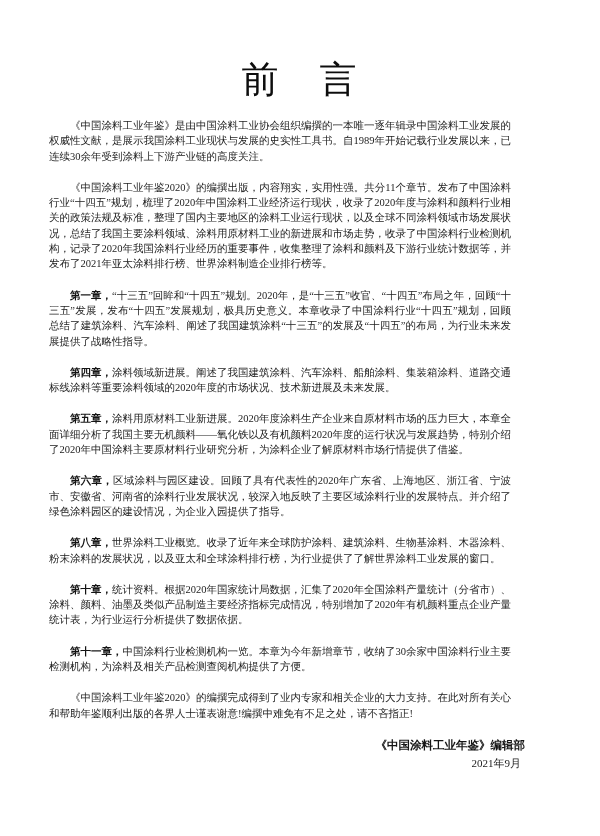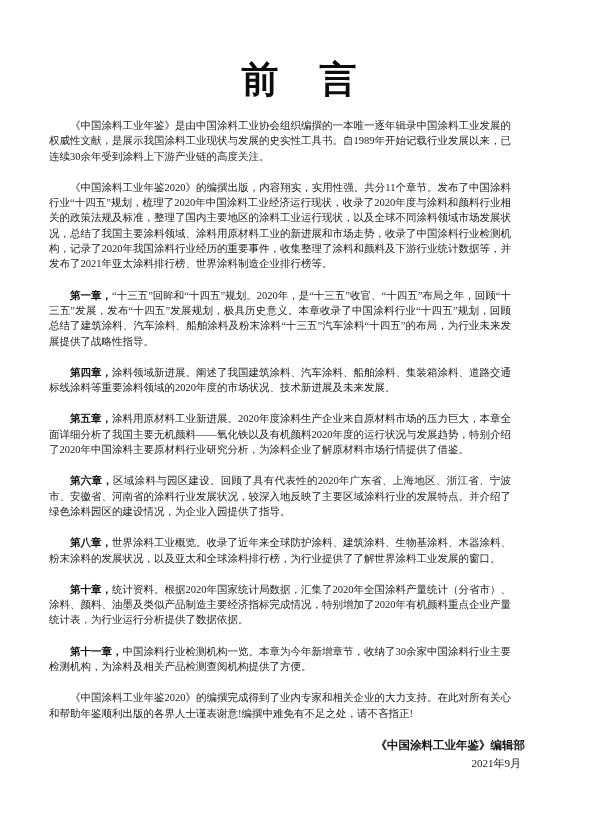--- a/index.html
+++ b/index.html
@@ -9,21 +9,21 @@
     height: 836px;
     background: #ffffff;
     overflow: hidden;
     font-family: "Liberation Serif", "DejaVu Serif", serif;
     color: #1e1e1e;
   }
   .title {
     margin: 58px 0 0 0;
     text-align: center;
     font-family: "Liberation Sans", "DejaVu Sans", sans-serif;
-    font-weight: bold;
+    font-weight: normal;
     font-size: 37px;
     line-height: 44px;
     letter-spacing: 2px;
     color: #0d0d0d;
   }
   .body {
     margin: 16px 0 0 33px;
     width: 494px;
     font-size: 10.5px;
     line-height: 15.3px;
@@ -59,21 +59,21 @@
   }
 </style>
 </head>
 <body>
 
 <div class="page">
   <h1 class="title">前　言</h1>
   <div class="body">
       <p><span>《中国涂料工业年鉴》是由中国涂料工业协会组织编撰的一本唯一逐年辑录中国涂料工业发展的权威性文献，是展示我国涂料工业现状与发展的史实性工具书。自1989年开始记载行业发展以来，已连续30余年受到涂料上下游产业链的高度关注。</span></p>
       <p><span>《中国涂料工业年鉴2020》的编撰出版，内容翔实，实用性强。共分11个章节。发布了中国涂料行业“十四五”规划，梳理了2020年中国涂料工业经济运行现状，收录了2020年度与涂料和颜料行业相关的政策法规及标准，整理了国内主要地区的涂料工业运行现状，以及全球不同涂料领域市场发展状况，总结了我国主要涂料领域、涂料用原材料工业的新进展和市场走势，收录了中国涂料行业检测机构，记录了2020年我国涂料行业经历的重要事件，收集整理了涂料和颜料及下游行业统计数据等，并发布了2021年亚太涂料排行榜、世界涂料制造企业排行榜等。</span></p>
-      <p><span class="lead">第一章，</span><span>“十三五”回眸和“十四五”规划。2020年，是“十三五”收官、“十四五”布局之年，回顾“十三五”发展，发布“十四五”发展规划，极具历史意义。本章收录了中国涂料行业“十四五”规划，回顾总结了建筑涂料、汽车涂料、船舶涂料及粉末涂料“十三五”汽车涂料“十四五”的布局，为行业未来发展提供了战略性指导。</span></p>
+      <p><span class="lead">第一章，</span><span>“十三五”回眸和“十四五”规划。2020年，是“十三五”收官、“十四五”布局之年，回顾“十三五”发展，发布“十四五”发展规划，极具历史意义。本章收录了中国涂料行业“十四五”规划，回顾总结了建筑涂料、汽车涂料、阐述了我国建筑涂料“十三五”的发展及“十四五”的布局，为行业未来发展提供了战略性指导。</span></p>
       <p><span class="lead">第四章，</span><span>涂料领域新进展。阐述了我国建筑涂料、汽车涂料、船舶涂料、集装箱涂料、道路交通标线涂料等重要涂料领域的2020年度的市场状况、技术新进展及未来发展。</span></p>
       <p><span class="lead">第五章，</span><span>涂料用原材料工业新进展。2020年度涂料生产企业来自原材料市场的压力巨大，本章全面详细分析了我国主要无机颜料——氧化铁以及有机颜料2020年度的运行状况与发展趋势，特别介绍了2020年中国涂料主要原材料行业研究分析，为涂料企业了解原材料市场行情提供了借鉴。</span></p>
       <p><span class="lead">第六章，</span><span>区域涂料与园区建设。回顾了具有代表性的2020年广东省、上海地区、浙江省、宁波市、安徽省、河南省的涂料行业发展状况，较深入地反映了主要区域涂料行业的发展特点。并介绍了绿色涂料园区的建设情况，为企业入园提供了指导。</span></p>
       <p><span class="lead">第八章，</span><span>世界涂料工业概览。收录了近年来全球防护涂料、建筑涂料、生物基涂料、木器涂料、粉末涂料的发展状况，以及亚太和全球涂料排行榜，为行业提供了了解世界涂料工业发展的窗口。</span></p>
       <p><span class="lead">第十章，</span><span>统计资料。根据2020年国家统计局数据，汇集了2020年全国涂料产量统计（分省市）、涂料、颜料、油墨及类似产品制造主要经济指标完成情况，特别增加了2020年有机颜料重点企业产量统计表，为行业运行分析提供了数据依据。</span></p>
       <p><span class="lead">第十一章，</span><span>中国涂料行业检测机构一览。本章为今年新增章节，收纳了30余家中国涂料行业主要检测机构，为涂料及相关产品检测查阅机构提供了方便。</span></p>
       <p><span>《中国涂料工业年鉴2020》的编撰完成得到了业内专家和相关企业的大力支持。在此对所有关心和帮助年鉴顺利出版的各界人士谨表谢意!编撰中难免有不足之处，请不吝指正!</span></p>
     </div>
   <div class="sign-block">
     <div class="signature">《中国涂料工业年鉴》编辑部</div>

